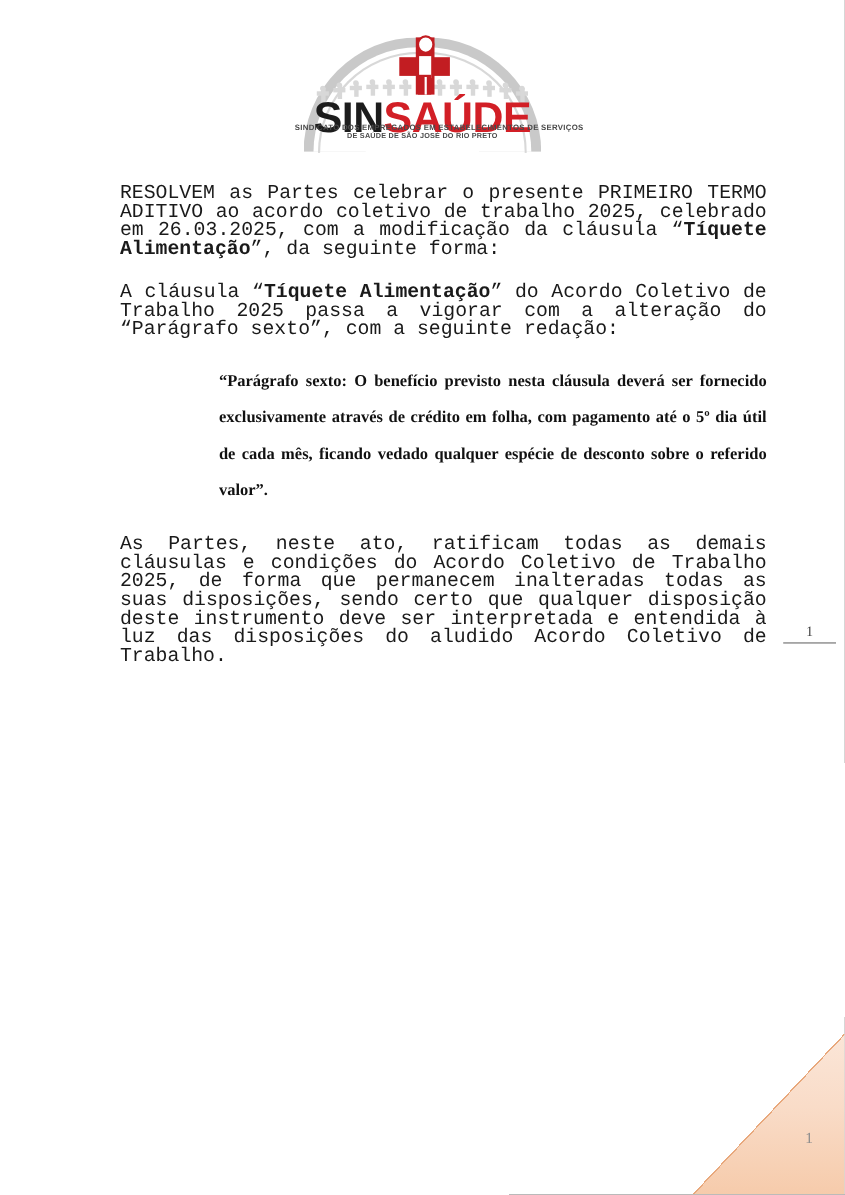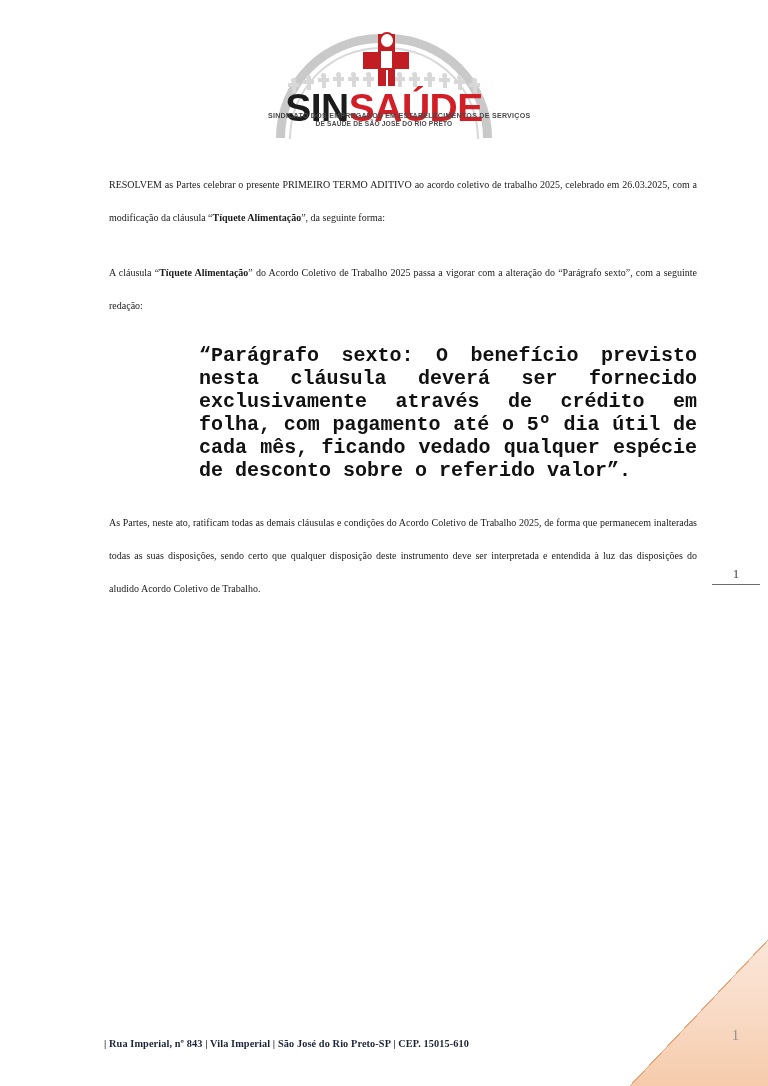--- a/index.html
+++ b/index.html
@@ -177,36 +177,36 @@
 
   
   .doc-body {
     position: absolute;
     left: 109px;
     top: 168px;
     width: 588px;
   }
   p.para {
     margin: 0 0 22px 0;
-    font-size: 10px;
-    line-height: 33px;
+    font-size: 18px;
+    line-height: 17px;
     text-align: justify;
     color: #1a1a1a;
-    font-family: Liberation Serif, serif;
+    font-family: Liberation Mono, monospace;
   }
   p.para.tight { }
   p.quote {
     margin: 0 0 24px 0;
     padding-left: 90px;
-    font-size: 20px;
-    line-height: 23px;
+    font-size: 15px;
+    line-height: 33px;
     font-weight: bold;
     text-align: justify;
     color: #111111;
-    font-family: Liberation Mono, monospace;
+    font-family: Liberation Serif, serif;
   }
   b { font-weight: bold; }
 
   
   .margin-mark {
     position: absolute;
     right: 8px;
     top: 566px;
     width: 48px;
     text-align: center;
@@ -415,21 +415,20 @@
 
     <p class="para">As Partes, neste ato, ratificam todas as demais cláusulas e condições do Acordo Coletivo de Trabalho 2025, de forma que permanecem inalteradas todas as suas disposições, sendo certo que qualquer disposição deste instrumento deve ser interpretada e entendida à luz das disposições do aludido Acordo Coletivo de Trabalho.</p>
   </div>
 
   <div class="margin-mark">
     <div class="num">1</div>
     <div class="rule"></div>
   </div>
 
   <div class="footer">
-    <div class="footer-line">| Rua Imperial, nº  843  |  Vila Imperial  |  São José do Rio Preto-SP  | CEP. 15015-610</div>
   </div>
 
   <div class="corner">
     <div class="corner-tri"></div>
     <div class="corner-edge"></div>
     <div class="corner-num">1</div>
   </div>
 
 </div>
 

